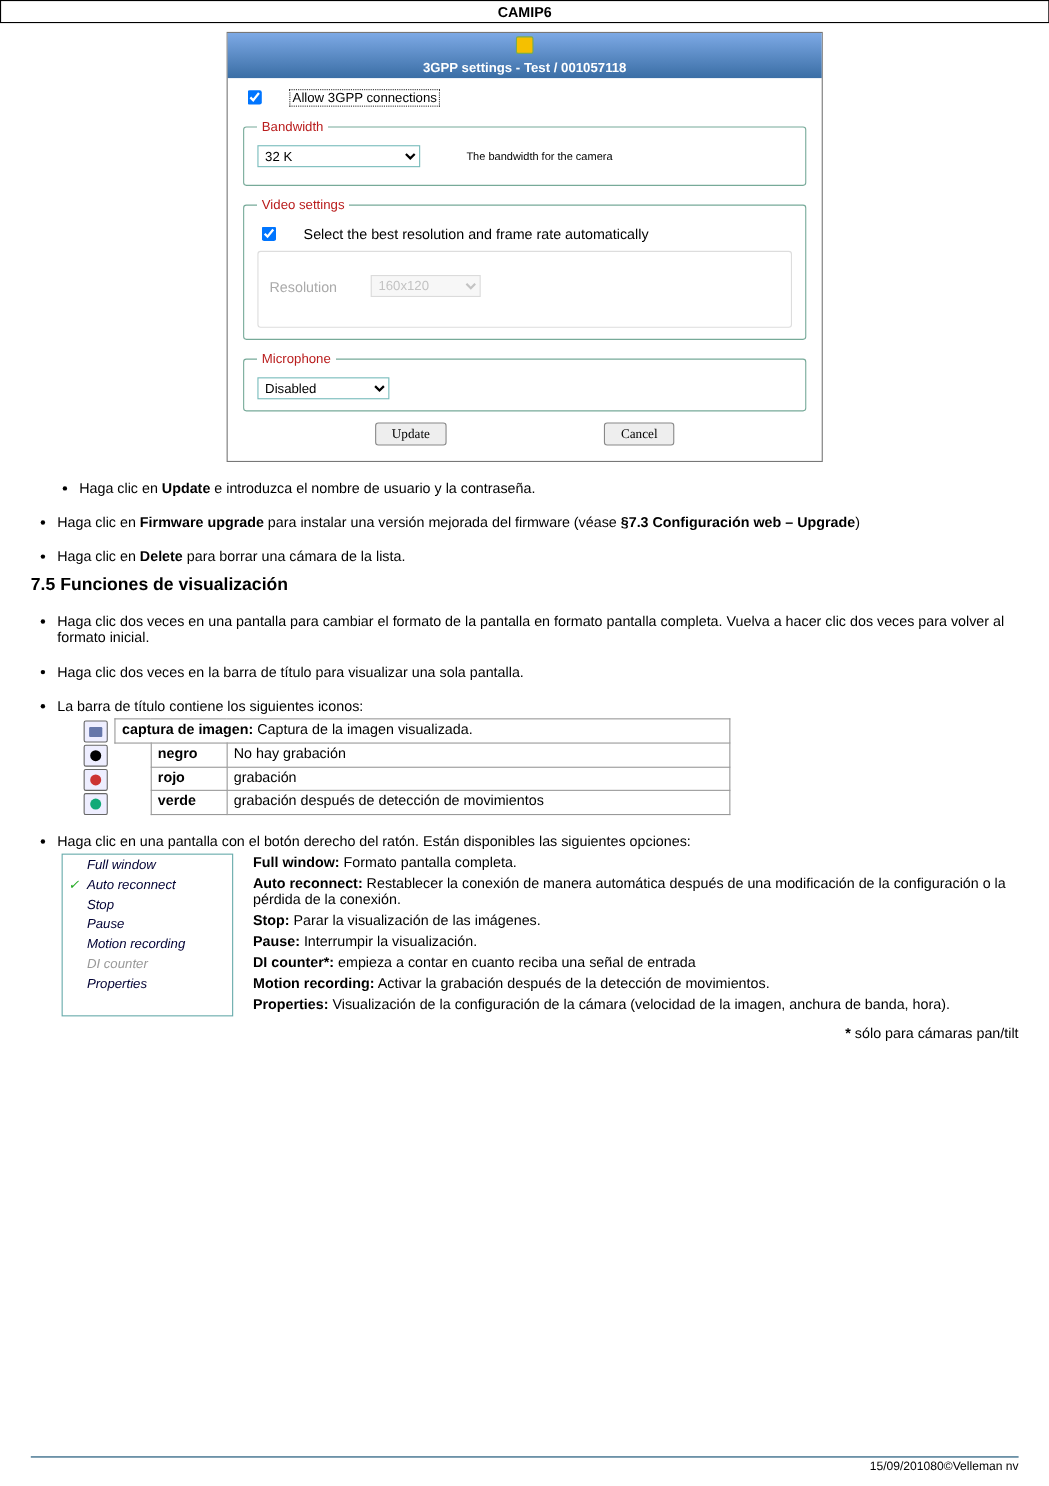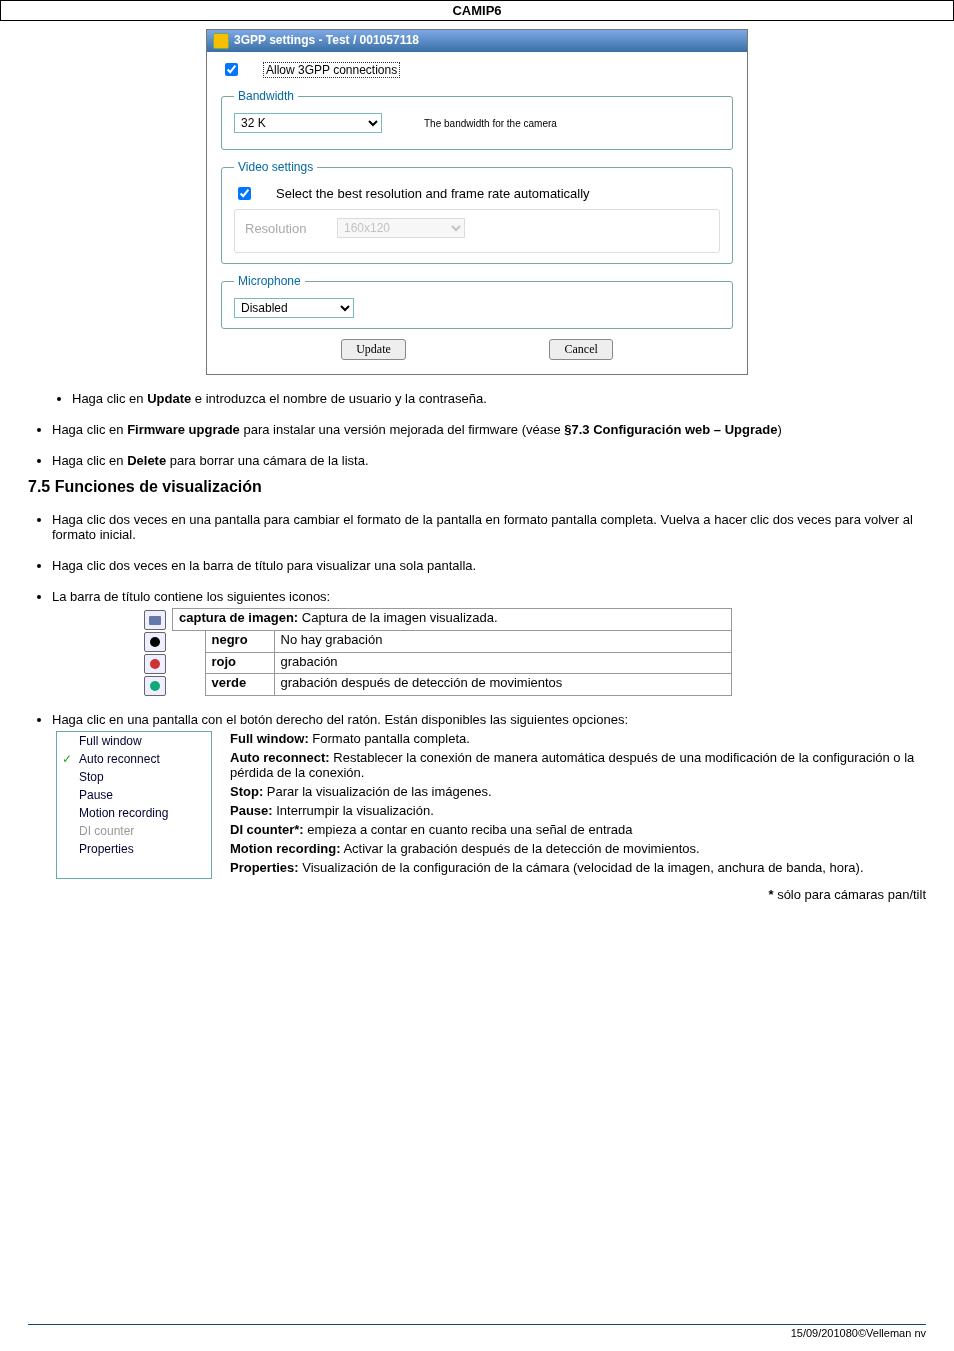--- a/index.html
+++ b/index.html
@@ -2,58 +2,58 @@
 <html><head>
 <meta charset="utf-8">
 <style>
 body { font-family: Verdana, Arial, sans-serif; font-size: 13px; margin: 0; padding: 0; background: #fff; color: #000; }
 .page { width: 954px; margin: 0 auto; position: relative; min-height: 1351px; }
 .title-bar { border: 1px solid #000; padding: 2px 0; text-align: center; font-weight: bold; margin-bottom: 8px; }
 .content { padding: 0 28px; }
 
 
 .dialog { width: 540px; margin: 0 auto 6px auto; border: 1px solid #777; background: #fff; }
-.dialog-title { background: linear-gradient(180deg,#7da9e5 0%, #3a6ea5 100%); color:#fff; font-weight:bold; padding:3px 6px; font-size:12px; display:flex; gap:5px;}
+.dialog-title { background: linear-gradient(180deg,#7da9e5 0%, #3a6ea5 100%); color:#fff; font-weight:bold; padding:3px 6px; font-size:12px; display:flex; align-items:center; gap:5px;flex-direction:column;}
 .dialog-icon { width:14px;height:14px;background:#f5c000;border:1px solid #7a5; border-radius:2px; display:inline-block;}
 .dialog-body { padding: 8px 14px 14px 14px; }
 .chk { vertical-align:middle; }
 .chk-label { border:1px dotted #333; padding:0 2px; font-size:12px;}
 fieldset { border:1px solid #7a9; border-radius:3px; margin:10px 0; padding:10px 12px; }
-fieldset legend { color:#0369a1; padding:0 4px; font-size:12px;}
+fieldset legend { color:#b91c1c; padding:0 4px; font-size:12px;}
 .row { display:flex; align-items:center; gap:22px; margin-bottom:6px;}
 .disabled-text { color:#aaa; }
 select, input.select { font-size:12px; border:1px solid #7bb; background:#fff; height:20px; padding:0 2px;}
 select.disabled-sel { background:#f4f4f4; color:#aaa; border:1px solid #ccc;}
 .btn { border:1px solid #888; background:#eee; padding:2px 14px; font-size:12px; border-radius:3px; font-family:Verdana; cursor:pointer;}
 .btn-row { text-align:center; margin-top:0;}
 .bw-select { width:148px; }
 .note { font-size:10px; margin-left:20px;}
 
 
 ul.blist { margin:4px 0 4px 24px; padding:0; }
 ul.blist > li { margin-bottom:2px; list-style-type: disc; margin-top: 16px; }
 
 h3.section { font-size:16px; font-weight:bold; margin:10px 0 4px 0; }
 
 
-.legend-wrap { display:flex; margin-left:116px; }
+.legend-wrap { display:flex; margin-left:48px; }
 .legend-icons { display:flex; flex-direction:column; gap:2px; margin-right:6px; padding-top:2px;}
 .icon-box { width:20px; height:18px; border:1px solid #666; border-radius:2px; display:flex; align-items:center; justify-content:center; background:#eef; font-size:11px;}
 .cam-icon { background:#67a; width:12px;height:9px; border-radius:1px;}
 .rec-dot { width:10px;height:10px;border-radius:50%; background:#000;}
 .rec-dot.red{ background:#c33;}
 .rec-dot.green{ background:#1a7;}
 table.legend { border-collapse:collapse; width:560px; }
 table.legend td, table.legend th { border:1px solid #999; padding:1px 6px; font-size:13px; text-align:left; vertical-align:top;}
 table.legend .head { font-weight:bold;}
 table.legend td.c1 { width:56px; font-weight:bold;}
 
 
 .context-row { display:flex; margin-top:4px;}
-.menu { width:154px; border:1px solid #6aa; background:#fff; margin-right:18px;}
+.menu { width:154px; border:1px solid #6aa; background:#fff; margin-right:18px;font-style:italic;}
 .menu-item { display:flex; align-items:center; padding:2px 6px 2px 22px; color:#003; font-size:12px; position:relative;}
 .menu-item.checked::before { content:'✓'; position:absolute; left:5px; color:#2a2;}
 .menu-item.dis { color:#999;}
 .defs { flex:1; }
 .defs p { margin:0 0 4px 0;}
 .bold { font-weight:bold;}
 .asterisk { text-align:right; margin-top:8px; font-size:13px;}
 
 
 .footer { position:absolute; bottom:12px; left:0; right:0; padding:0 28px;}
@@ -86,24 +86,24 @@
             <span class="note">The bandwidth for the camera</span>
           </div>
         </fieldset>
 
         <fieldset>
           <legend>Video settings</legend>
           <div class="row">
             <input type="checkbox" class="chk" checked="" style="">
             <span>Select the best resolution and frame rate automatically</span>
           </div>
-          <div style="border:1px solid #ddd; border-radius:3px; padding:8px 10px; margin-top:6px;">
+          <div style="border:1px solid #ddd; border-radius:3px; padding:21px 10px; margin-top:6px;">
             <div class="row">
               <span class="disabled-text" style="width:70px;">Resolution</span>
-              <select class="disabled-sel" disabled="" style="width:128px;">
+              <select class="disabled-sel" disabled="" style="width:100px;">
                 <option>160x120</option>
               </select>
             </div>
           </div>
         </fieldset>
 
         <fieldset>
           <legend>Microphone</legend>
           <select style="width:120px;">
             <option>Disabled</option>

